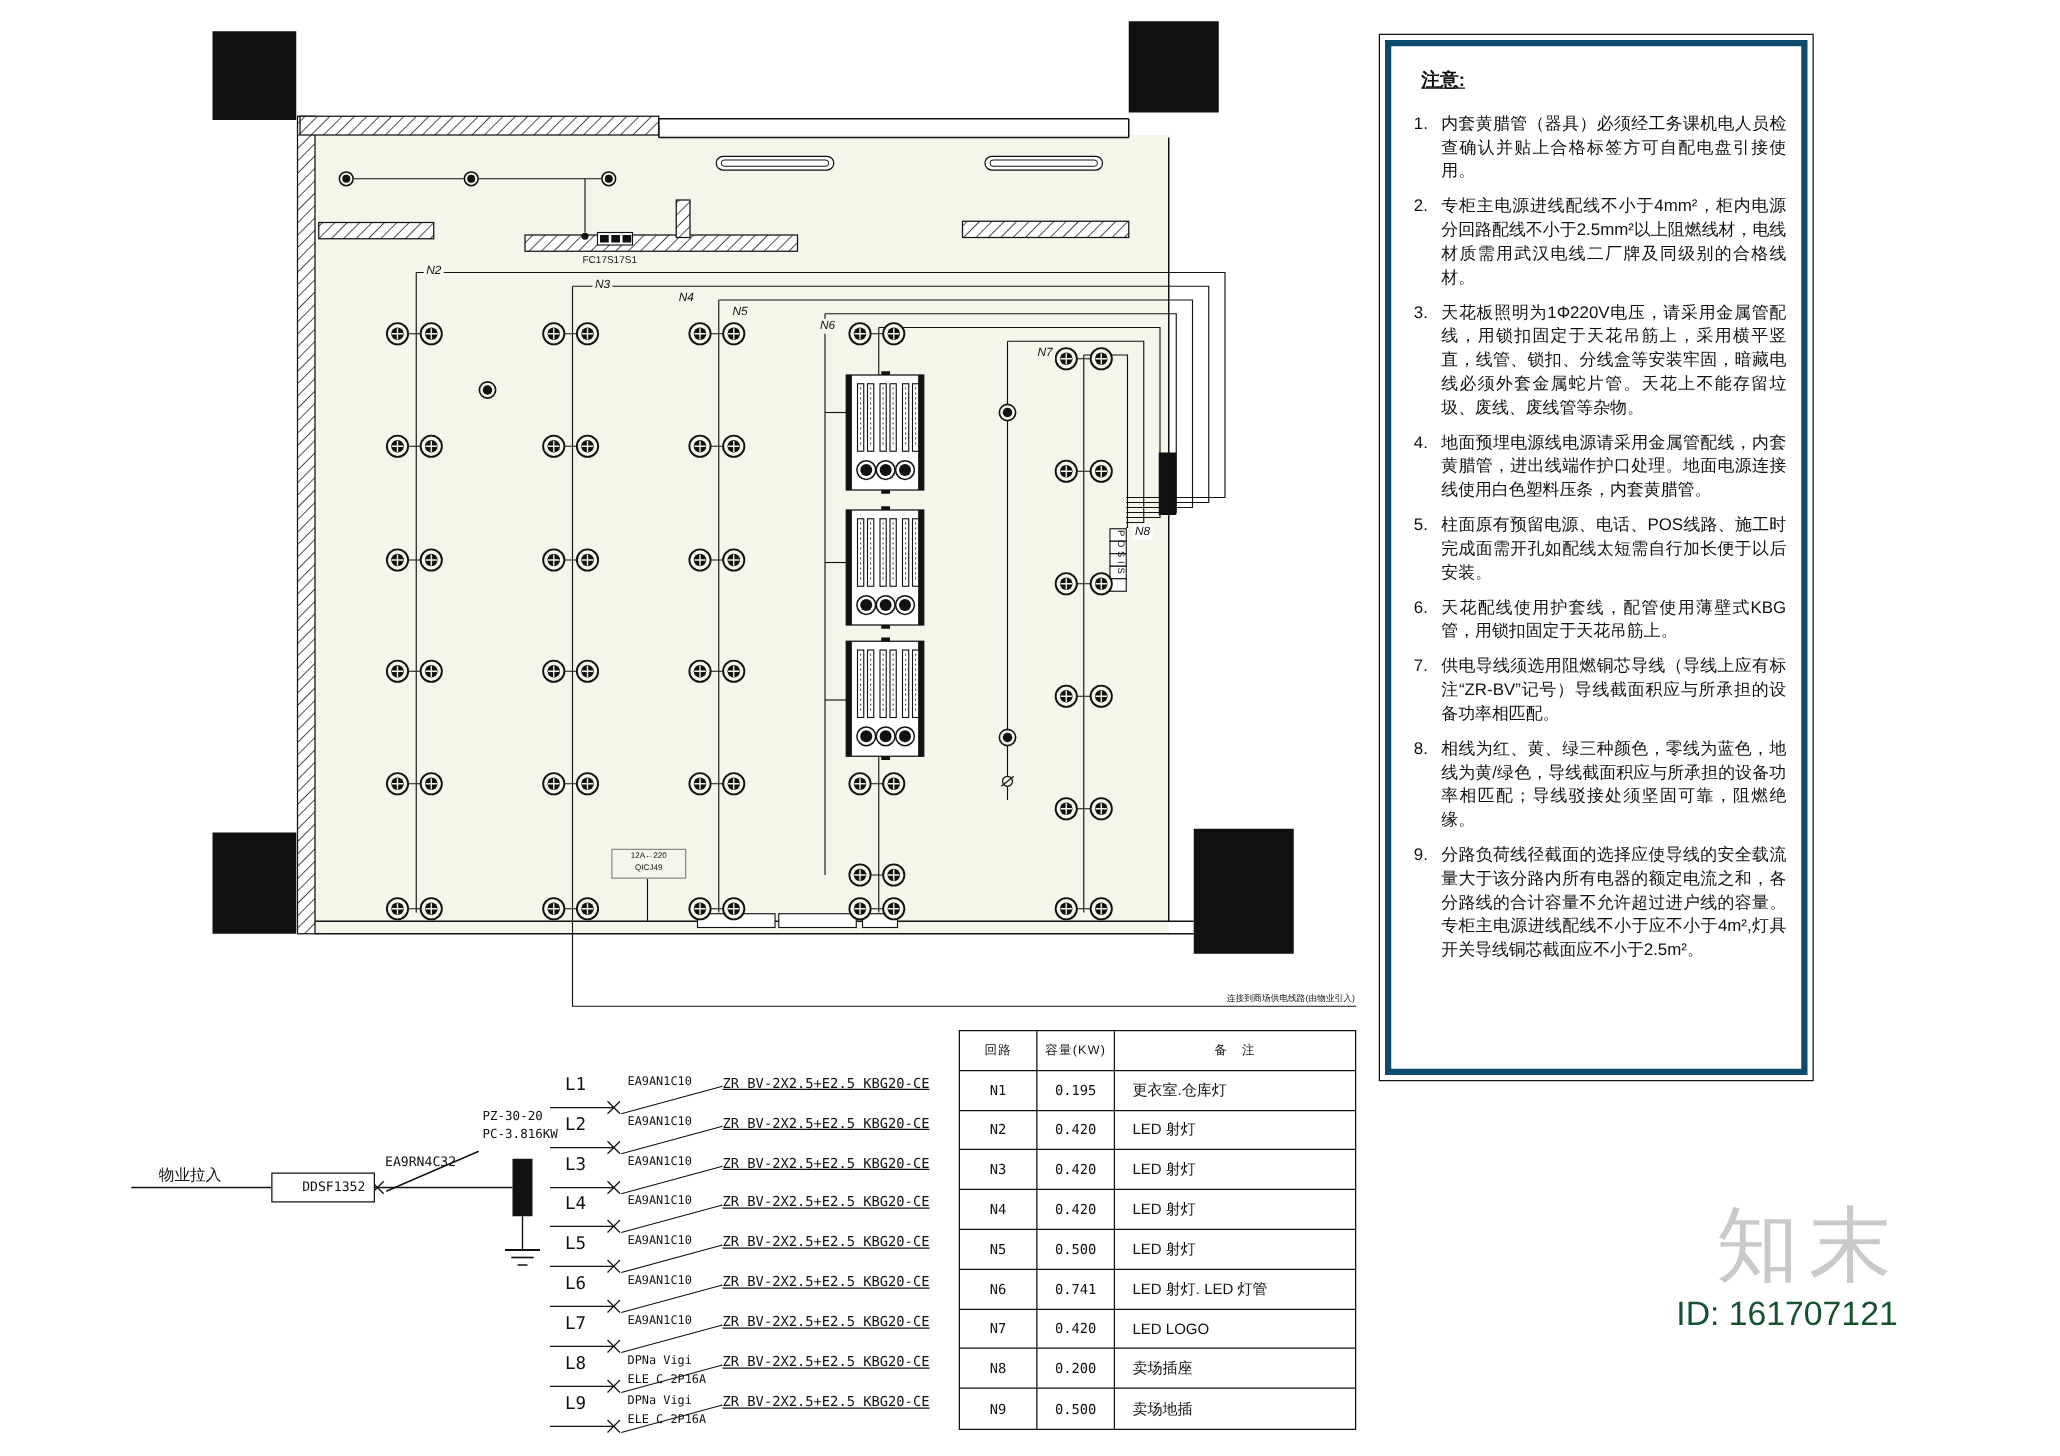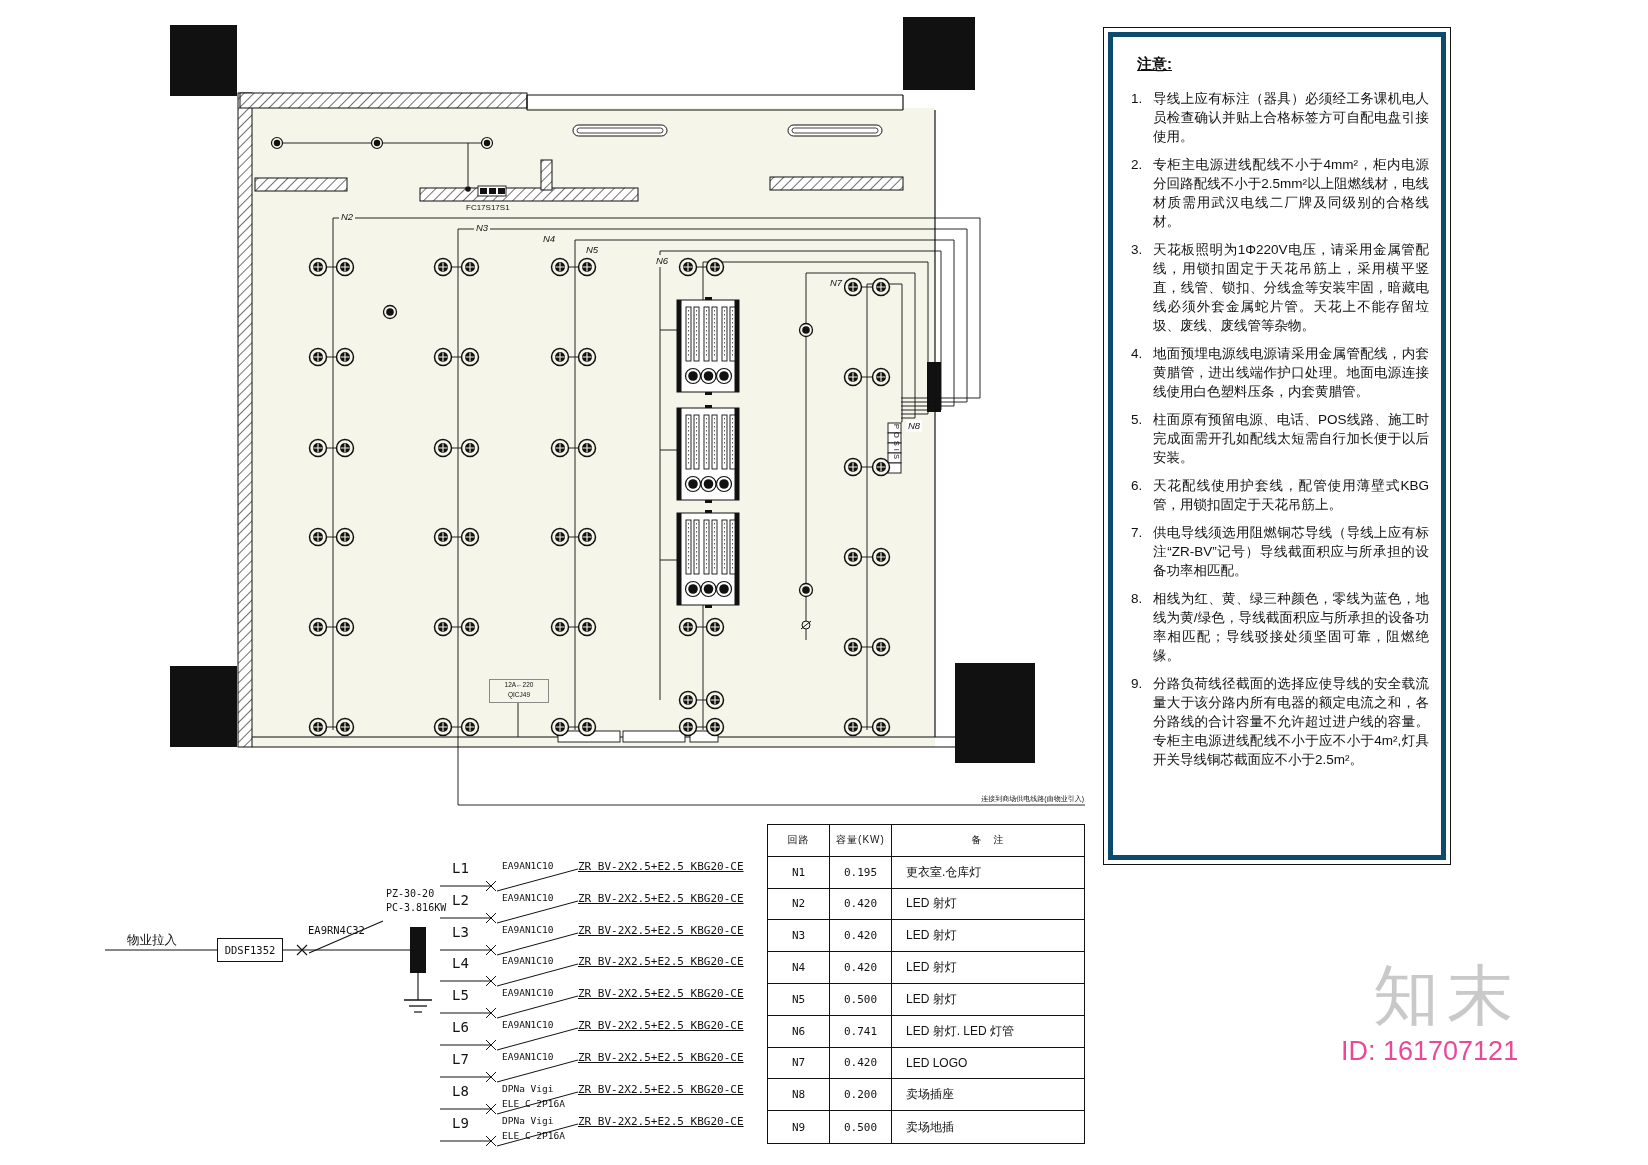--- a/index.html
+++ b/index.html
@@ -16,21 +16,21 @@
   .fclab{position:absolute;background:#f5f5ea;font-size:8px;line-height:9px;white-space:nowrap;}
   .poslab{position:absolute;left:901px;top:424px;width:48px;transform:rotate(90deg);
           transform-origin:0 0;font-size:7.5px;letter-spacing:3px;line-height:9px;}
   .ceiltag{position:absolute;left:489px;top:679px;width:58px;height:22px;border:1px solid #8a8a8a;
            background:#f5f5ea;font-size:6.5px;line-height:10px;text-align:center;white-space:nowrap;}
   .feednote{position:absolute;left:880px;top:794px;width:204px;font-size:7px;text-align:right;white-space:nowrap;}
 
   
   .inlabel{position:absolute;left:127px;top:932px;font-size:12.5px;}
   .meterbox{position:absolute;left:217px;top:938px;width:64px;height:22px;border:1.3px solid #111;
-            display:flex;align-items:center;justify-content:center;font-size:10.5px;background:#fff;}
+            display:flex;align-items:center;justify-content:center;font-size:10.5px;background:#fff;padding-left:17px;}
   .mainbrk{position:absolute;left:308px;top:924px;font-size:10.5px;}
   .pz1{position:absolute;left:386px;top:888px;font-size:10px;text-align:right;}
   .pz2{position:absolute;left:386px;top:902px;font-size:10px;}
 
   
   .rrow{position:absolute;left:440px;width:312px;height:32px;}
   .rid{position:absolute;left:12px;top:0;font-size:14px;}
   .rbrk{position:absolute;left:62px;top:0;font-size:9.5px;white-space:nowrap;}
   .rbrk2{position:absolute;left:62px;top:15px;font-size:9.5px;white-space:nowrap;}
   .rwire{position:absolute;left:138px;top:0;font-size:11px;white-space:nowrap;text-decoration:underline;}
@@ -51,21 +51,21 @@
   .notes-inner{position:absolute;left:4px;top:4px;right:4px;bottom:4px;border:5px solid #0c4a6e;
                padding:16px 12px 0 18px;box-sizing:border-box;overflow:hidden;}
   .notes-title{font-size:15px;font-weight:bold;text-decoration:underline;margin:2px 0 15px 6px;}
   .note-item{display:flex;margin-bottom:9px;font-size:13.5px;line-height:19px;}
   .note-num{flex:0 0 22px;}
   .note-text{flex:1;text-align:justify;}
 
   
   .wm-logo{position:absolute;left:1373px;top:960px;font-size:66px;color:#c9c9c9;
            letter-spacing:8px;line-height:70px;}
-  .wm-id{position:absolute;left:1341px;top:1036px;font-size:27px;color:#ec4899;line-height:30px;}
+  .wm-id{position:absolute;left:1341px;top:1036px;font-size:27px;color:#14532d;line-height:30px;}
 </style>
 </head>
 <body>
 
 <div class="canvas">
 
   <svg class="plan" width="1648" height="1165" viewBox="0 0 1648 1165">
     <defs>
       <pattern id="hatch" patternUnits="userSpaceOnUse" width="7" height="7" patternTransform="rotate(45)">
         <rect width="7" height="7" fill="#ffffff"></rect>
@@ -460,21 +460,21 @@
     <div class="mono last">0.500</div>
     <div class="rem last">卖场地插</div>
   </div>
 
   <div class="notes-outer">
     <div class="notes-inner">
       <div class="notes-title">注意:</div>
 
       <div class="note-item">
         <span class="note-num">1.</span>
-        <span class="note-text">导线上应有标注（器具）必须经工务课机电人员检查确认并贴上合格标签方可自配电盘引接使用。</span>
+        <span class="note-text">内套黄腊管（器具）必须经工务课机电人员检查确认并贴上合格标签方可自配电盘引接使用。</span>
       </div>
       <div class="note-item">
         <span class="note-num">2.</span>
         <span class="note-text">专柜主电源进线配线不小于4mm²，柜内电源分回路配线不小于2.5mm²以上阻燃线材，电线材质需用武汉电线二厂牌及同级别的合格线材。</span>
       </div>
       <div class="note-item">
         <span class="note-num">3.</span>
         <span class="note-text">天花板照明为1Φ220V电压，请采用金属管配线，用锁扣固定于天花吊筋上，采用横平竖直，线管、锁扣、分线盒等安装牢固，暗藏电线必须外套金属蛇片管。天花上不能存留垃圾、废线、废线管等杂物。</span>
       </div>
       <div class="note-item">

